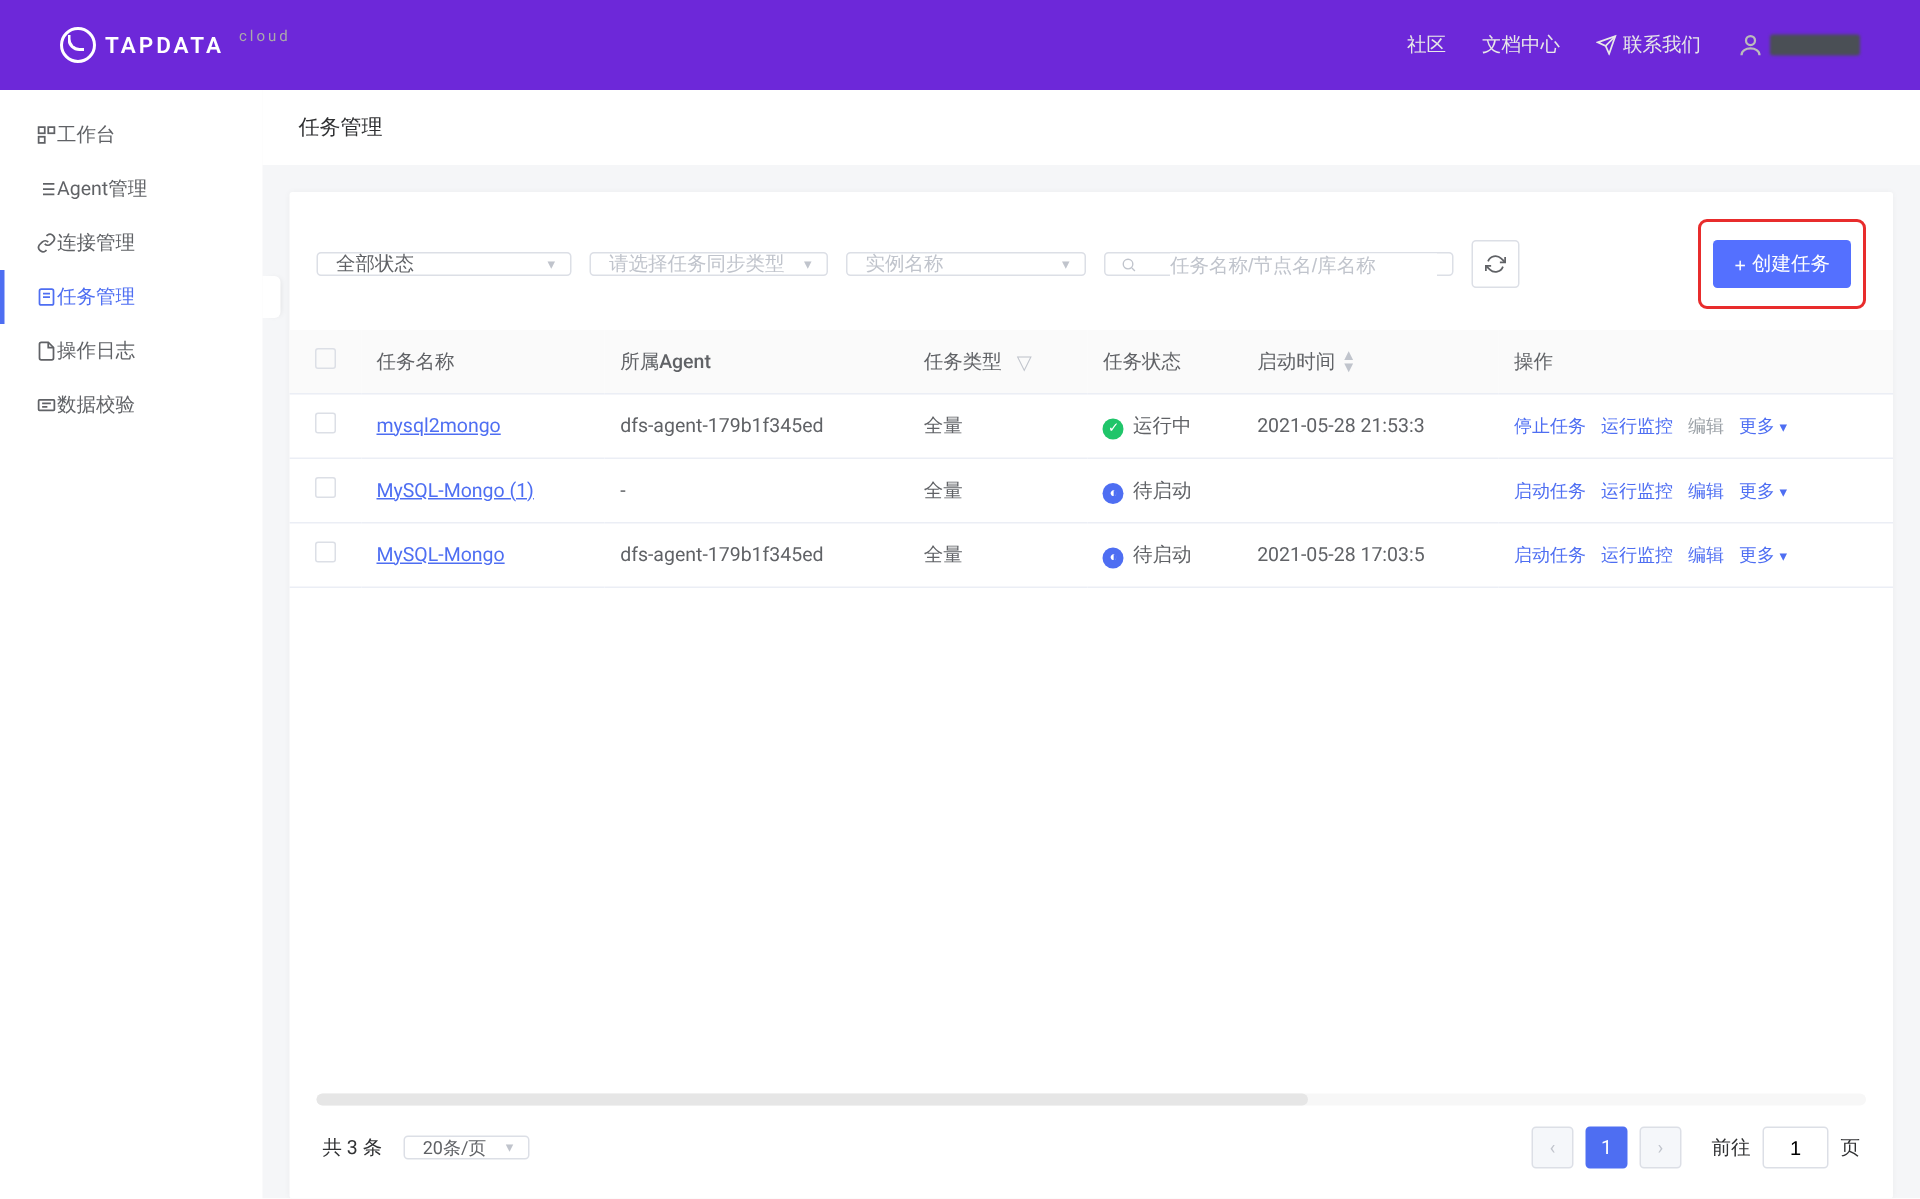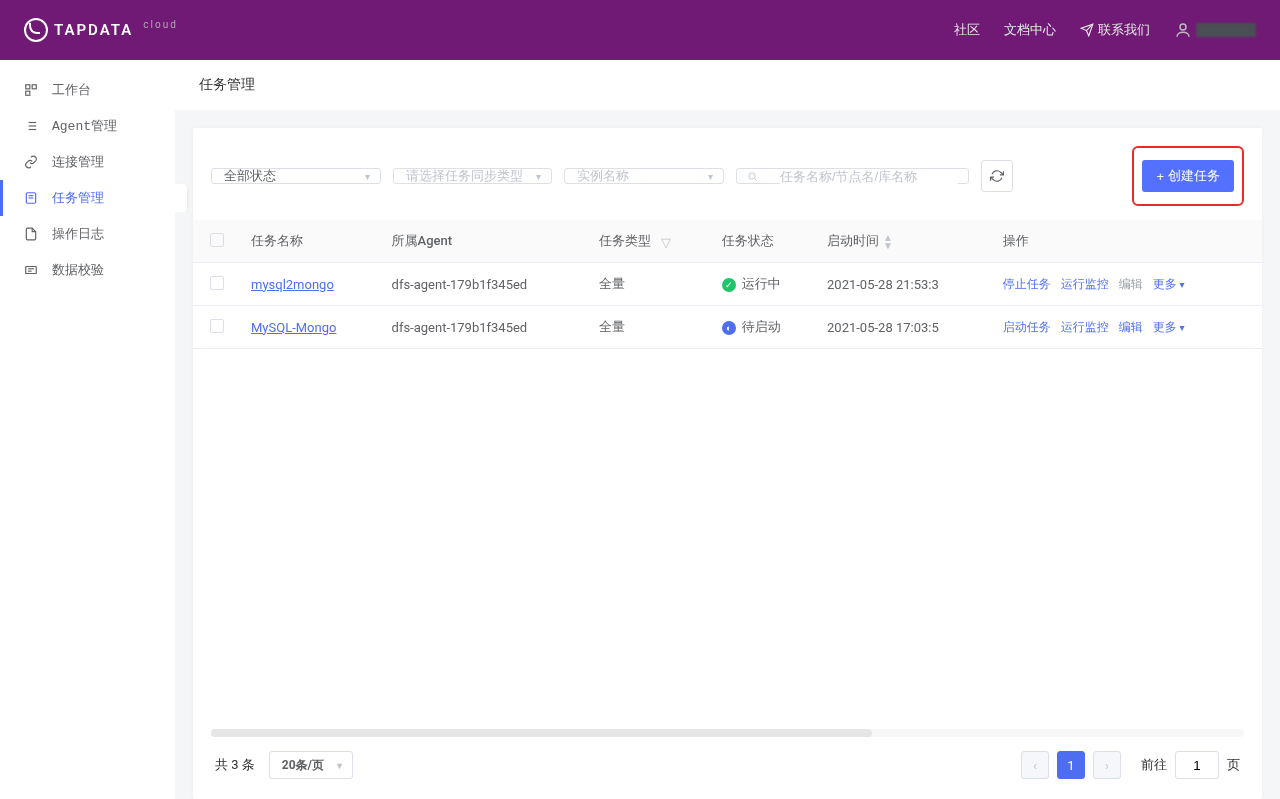--- a/index.html
+++ b/index.html
@@ -1,32 +1,32 @@
 <!DOCTYPE html>
 <html><head>
 <meta charset="utf-8">
 <style>
 * { box-sizing: border-box; margin: 0; padding: 0; }
 body { font-family: -apple-system, BlinkMacSystemFont, "Segoe UI", Roboto, "Helvetica Neue", Arial, sans-serif; font-size: 13px; color: #303133; background: #fff; }
 
 
-.header { height: 60px; background: #701a75; display: flex; align-items: center; padding: 0 24px; justify-content: space-between; }
+.header { height: 60px; background: #6d28d9; display: flex; align-items: center; padding: 0 40px; justify-content: space-between; }
 .header-left { display: flex; align-items: center; gap: 8px; }
 .logo { display: flex; align-items: center; gap: 6px; color: #fff; font-weight: 600; letter-spacing: 2px; font-size: 15px; }
 .logo-icon { width: 24px; height: 24px; border: 2px solid #fff; border-radius: 50%; position: relative; }
 .logo-icon::after { content: ""; position: absolute; inset: 3px 6px 6px 3px; border-left: 2px solid #fff; border-bottom: 2px solid #fff; border-radius: 0 0 0 8px; }
 .logo-sup { color: #aaa; font-size: 10px; font-weight: 400; margin-left: 4px; margin-top: -12px; }
 .header-right { display: flex; align-items: center; gap: 24px; }
 .header-link { color: #e8e8e8; font-size: 13px; cursor: pointer; display: flex; align-items: center; gap: 4px; }
 .user-blur { width: 60px; height: 14px; background: #4a4f55; border-radius: 2px; filter: blur(1px); }
 
 
 .body-wrap { display: flex; height: calc(100vh - 60px); min-height: 739px; }
 .sidebar { width: 175px; background: #fff; padding-top: 12px; flex-shrink: 0; }
-.side-item { height: 36px; display: flex; align-items: center; padding-left: 24px; gap: 14px; color: #606266; cursor: pointer; font-size: 13px; position: relative; font-family: Liberation Mono, monospace; }
+.side-item { height: 36px; display: flex; align-items: center; padding-left: 24px; color: #606266; cursor: pointer; font-size: 13px; position: relative; }
 .side-item.active { color: #4e6ef2; }
 .side-item.active::before { content: ""; position: absolute; left: 0; top: 0; bottom: 0; width: 3px; background: #4e6ef2; }
 .side-tab-edge { position: absolute; right: -12px; top: 4px; width: 12px; height: 28px; background: #fff; box-shadow: 2px 0 4px -2px rgba(0,0,0,.1); border-radius: 0 4px 4px 0; z-index: 2; }
 .side-icon { width: 14px; height: 14px; display: inline-flex; align-items: center; justify-content: center; }
 
 
 .main { flex: 1; background: #f5f6f8; padding: 0 0 0 0; display: flex; flex-direction: column; }
 .page-title { background: #fff; padding: 16px 24px; font-size: 14px; color: #303133; font-weight: 500; }
 .content-card { margin: 18px 18px 0 18px; background: #fff; border-radius: 2px; padding: 0; flex: 1; display: flex; flex-direction: column; box-shadow: 0 0 4px rgba(0,0,0,.04); }
 .filters { padding: 18px 18px 14px 18px; display: flex; gap: 12px; align-items: center; }
@@ -60,21 +60,21 @@
 
 
 .table-footer-gap { flex: 1; }
 .hscroll { height: 8px; background: #f7f7f7; margin: 0 18px; border-radius: 4px; position: relative; }
 .hscroll::before { content:""; position:absolute; left:0; top:0; width:64%; height:100%; background:#e6e6e6; border-radius:4px; }
 .pager { padding: 14px 22px 20px 22px; display: flex; align-items: center; gap: 14px; }
 .pager .right { margin-left: auto; display: flex; align-items: center; gap: 8px; }
 .pg-btn { height: 28px; min-width: 28px; border: 1px solid #dcdfe6; border-radius: 3px; display: flex; align-items: center; justify-content: center; cursor: pointer; background:#f5f7fa; color:#c0c4cc; }
 .pg-btn.active { background: #4e6ef2; color: #fff; border-color: #4e6ef2; }
 .pg-input { height: 28px; width: 44px; border: 1px solid #dcdfe6; border-radius: 3px; text-align: center; outline:0; }
-.sel.small { min-width: 84px; height: 28px; font-size: 12px; font-weight: bold; }
+.sel.small { min-width: 84px; height: 16px; font-size: 12px; }
 
 
 svg { display: block; }
 </style>
 </head>
 <body>
 
 <div class="header">
   <div class="header-left">
     <div class="logo">
@@ -249,20 +249,36 @@
                 <div class="actions">
                   <span class="act">停止任务</span>
                   <span class="act">运行监控</span>
                   <span class="act gray">编辑</span>
                   <span class="act">更多 <span style="font-size:10px;color:#4e6ef2">▾</span></span>
                 </div>
               </td>
             </tr>
             <tr>
               <td style="text-align:center"><span class="cb"></span></td>
+              <td><a class="link">MySQL-Mongo (1)</a></td>
+              <td>-</td>
+              <td>全量</td>
+              <td><span class="status-dot dot-blue">◐</span>待启动</td>
+              <td></td>
+              <td>
+                <div class="actions">
+                  <span class="act">启动任务</span>
+                  <span class="act">运行监控</span>
+                  <span class="act">编辑</span>
+                  <span class="act">更多 <span style="font-size:10px;color:#4e6ef2">▾</span></span>
+                </div>
+              </td>
+            </tr>
+            <tr>
+              <td style="text-align:center"><span class="cb"></span></td>
               <td><a class="link">MySQL-Mongo</a></td>
               <td>dfs-agent-179b1f345ed</td>
               <td>全量</td>
               <td><span class="status-dot dot-blue">◐</span>待启动</td>
               <td>2021-05-28 17:03:5</td>
               <td>
                 <div class="actions">
                   <span class="act">启动任务</span>
                   <span class="act">运行监控</span>
                   <span class="act">编辑</span>

